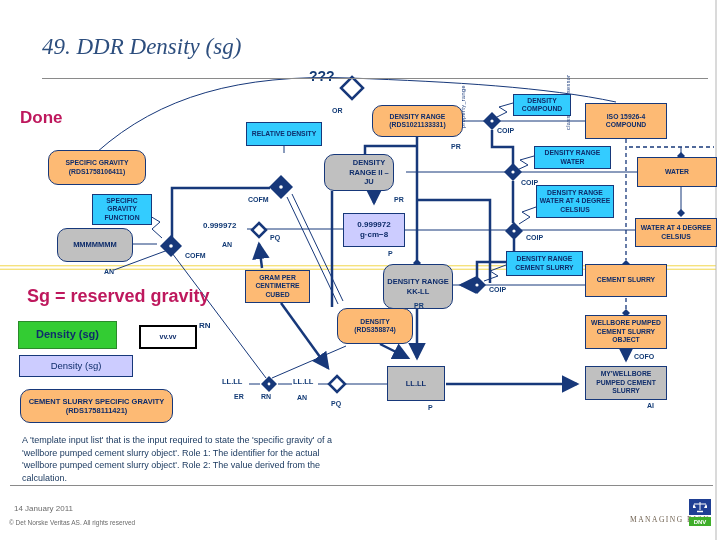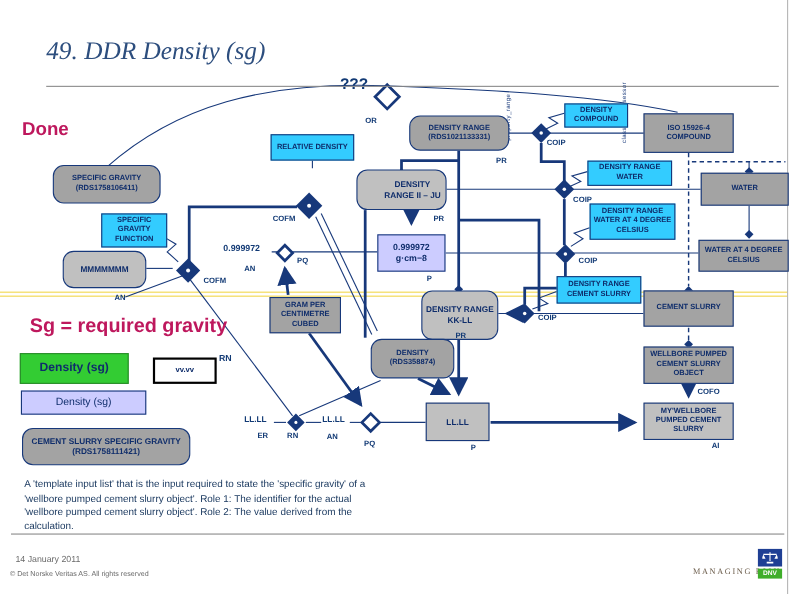--- a/index.html
+++ b/index.html
@@ -5,21 +5,21 @@
   html,body{margin:0;padding:0;background:#ffffff;}
   .slide{position:relative;width:720px;height:540px;background:#ffffff;overflow:hidden;
          font-family:"Liberation Sans", sans-serif;color:#123a75;}
   .abs{position:absolute;}
   .title{font-family:"Liberation Serif", serif;font-size:23px;color:#2d4e7e;}
   .hr{position:absolute;height:1px;background:#8a8a8a;}
   .note-big{font-weight:bold;color:#be185d;}
   .box{position:absolute;display:flex;flex-direction:column;align-items:center;justify-content:center;
        text-align:center;box-sizing:border-box;font-weight:bold;font-size:6.8px;line-height:1.25;
        color:#0f2d6b;border:1.5px solid #17387a;padding:1px 2px;}
-  .yellow{background:#a3a3a3;}
+  .yellow{background:#fdba74;}
   .cyan{background:#33ccff;border-width:1px;}
   .gray{background:#c0c0c0;}
   .lav{background:#ccccff;}
   .round{border-radius:10px;}
   .green{background:#33cc33;border:1px solid #2a8a2a;font-size:11px;}
   .whitebox{background:#ffffff;border:2.5px solid #000;font-size:7px;}
   .lbl{position:absolute;font-weight:bold;font-size:7px;color:#123a75;white-space:nowrap;}
   .rot{position:absolute;font-size:5.5px;color:#17387a;white-space:nowrap;
        transform:rotate(-90deg);transform-origin:left bottom;letter-spacing:0.4px;}
   .desc{position:absolute;font-size:9px;color:#17365d;line-height:1.4;width:322px;}
@@ -141,31 +141,31 @@
   <div class="box yellow" style="left:637px;top:157px;width:80px;height:30px;">WATER</div>
   <div class="box cyan" style="left:536px;top:185px;width:78px;height:33px;">DENSITY RANGE WATER AT 4 DEGREE CELSIUS</div>
   <div class="box yellow" style="left:635px;top:218px;width:82px;height:29px;">WATER AT 4 DEGREE CELSIUS</div>
   <div class="box cyan" style="left:506px;top:251px;width:77px;height:25px;">DENSITY RANGE CEMENT SLURRY</div>
   <div class="box yellow" style="left:585px;top:264px;width:82px;height:33px;">CEMENT SLURRY</div>
   <div class="box yellow" style="left:585px;top:315px;width:82px;height:34px;">WELLBORE PUMPED CEMENT SLURRY OBJECT</div>
   <div class="box gray" style="left:585px;top:366px;width:82px;height:34px;">MY'WELLBORE PUMPED CEMENT SLURRY</div>
   <div class="box yellow round" style="left:48px;top:150px;width:98px;height:35px;">SPECIFIC GRAVITY (RDS1758106411)</div>
   <div class="box cyan" style="left:92px;top:194px;width:60px;height:31px;">SPECIFIC GRAVITY FUNCTION</div>
   <div class="box gray round" style="left:57px;top:228px;width:76px;height:34px;font-size:7.5px;">MMMMMMM</div>
-  <div class="box gray round" style="left:324px;top:154px;width:82px;height:37px;font-size:7.5px;padding-left:22px;">DENSITY RANGE II – JU</div>
+  <div class="box gray round" style="left:324px;top:154px;width:70px;height:37px;font-size:7.5px;padding-left:22px;">DENSITY RANGE II – JU</div>
   <div class="box lav" style="left:343px;top:213px;width:62px;height:34px;font-size:8px;">
     <span>0.999972</span>
     <span>g·cm−8</span>
   </div>
   <div class="box gray round" style="left:383px;top:264px;width:70px;height:45px;font-size:7.5px;">DENSITY RANGE KK-LL</div>
   <div class="box yellow" style="left:245px;top:270px;width:65px;height:33px;">GRAM PER CENTIMETRE CUBED</div>
   <div class="box yellow round" style="left:337px;top:308px;width:76px;height:36px;">DENSITY (RDS358874)</div>
   <div class="box gray" style="left:387px;top:366px;width:58px;height:35px;font-size:7.5px;">LL.LL</div>
 
-  <div class="abs note-big" style="left:27px;top:286px;font-size:18px;">Sg = required gravity</div>
+  <div class="abs note-big" style="left:27px;top:286px;font-size:18px;">Sg = reserved gravity</div>
   <div class="box green" style="left:18px;top:321px;width:99px;height:28px;">Density (sg)</div>
   <div class="box whitebox" style="left:139px;top:325px;width:58px;height:24px;">vv.vv</div>
   <div class="box lav" style="left:19px;top:355px;width:114px;height:22px;font-size:9.5px;font-weight:normal;">Density (sg)</div>
   <div class="box yellow round" style="left:20px;top:389px;width:153px;height:34px;font-size:7.5px;">CEMENT SLURRY SPECIFIC GRAVITY (RDS1758111421)</div>
 
   <span class="lbl" style="left:332px;top:107px;">OR</span>
   <span class="lbl" style="left:451px;top:143px;">PR</span>
   <span class="lbl" style="left:394px;top:196px;">PR</span>
   <span class="lbl" style="left:388px;top:250px;">P</span>
   <span class="lbl" style="left:414px;top:302px;">PR</span>

